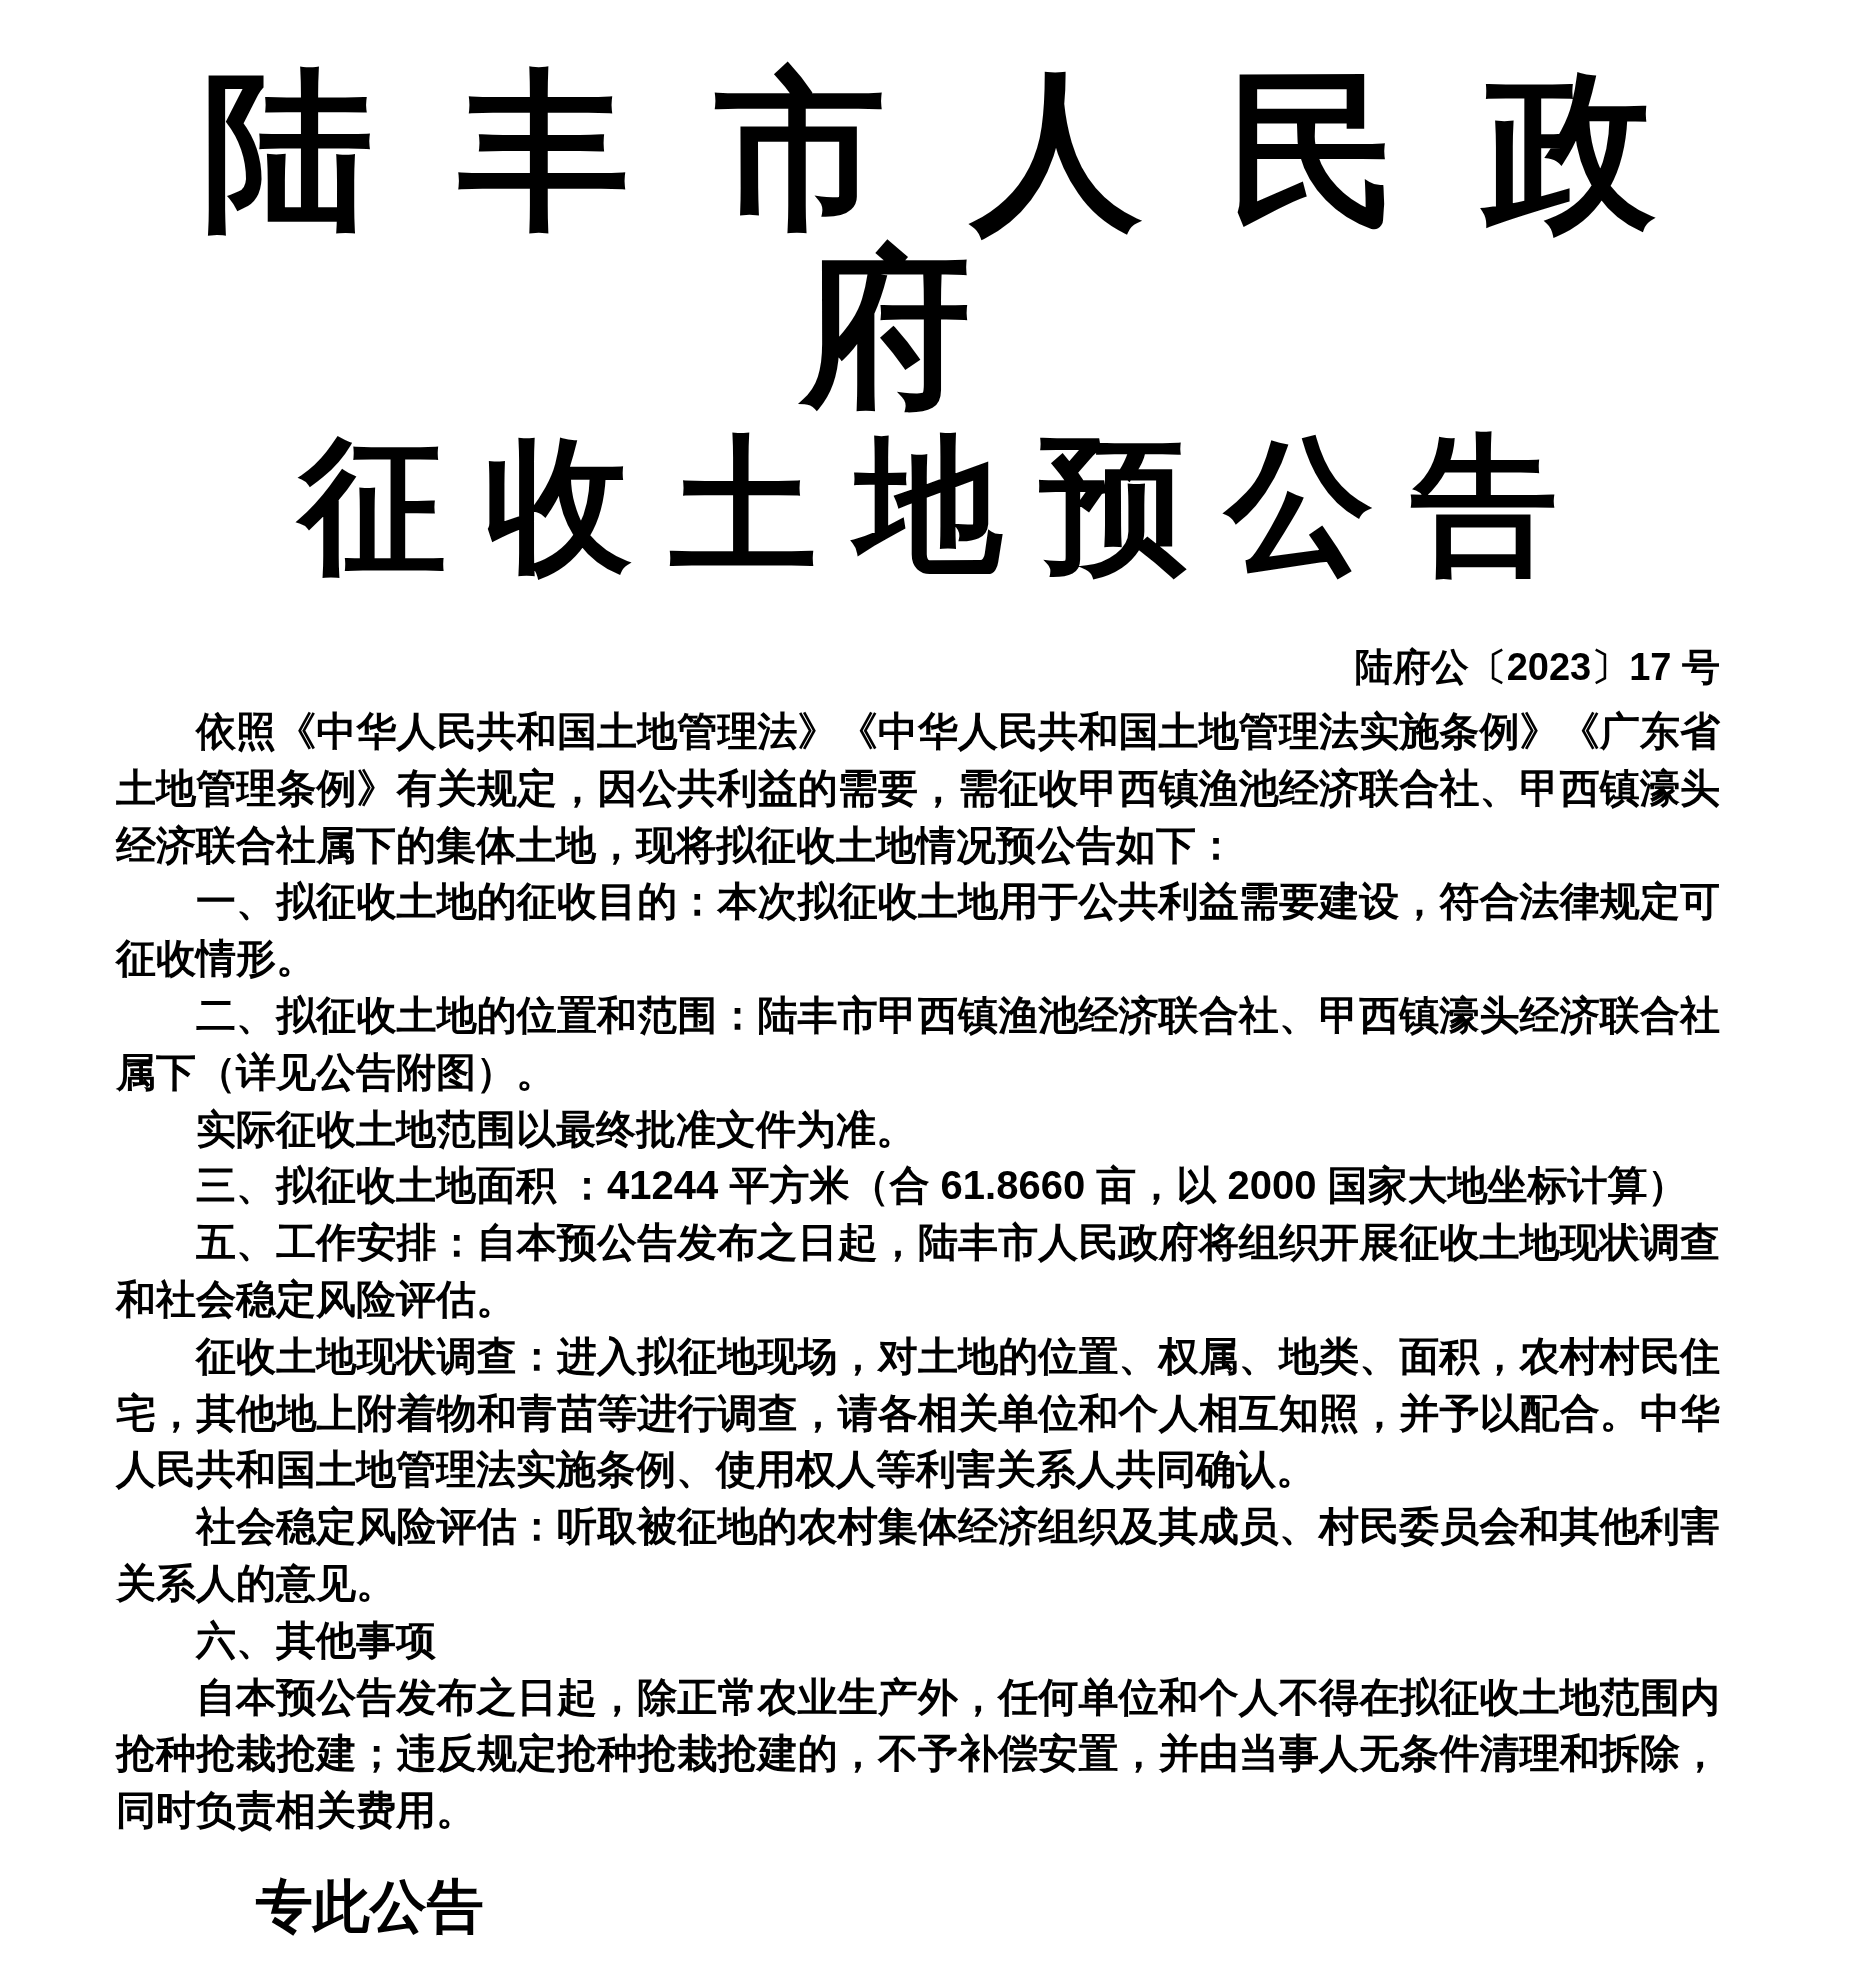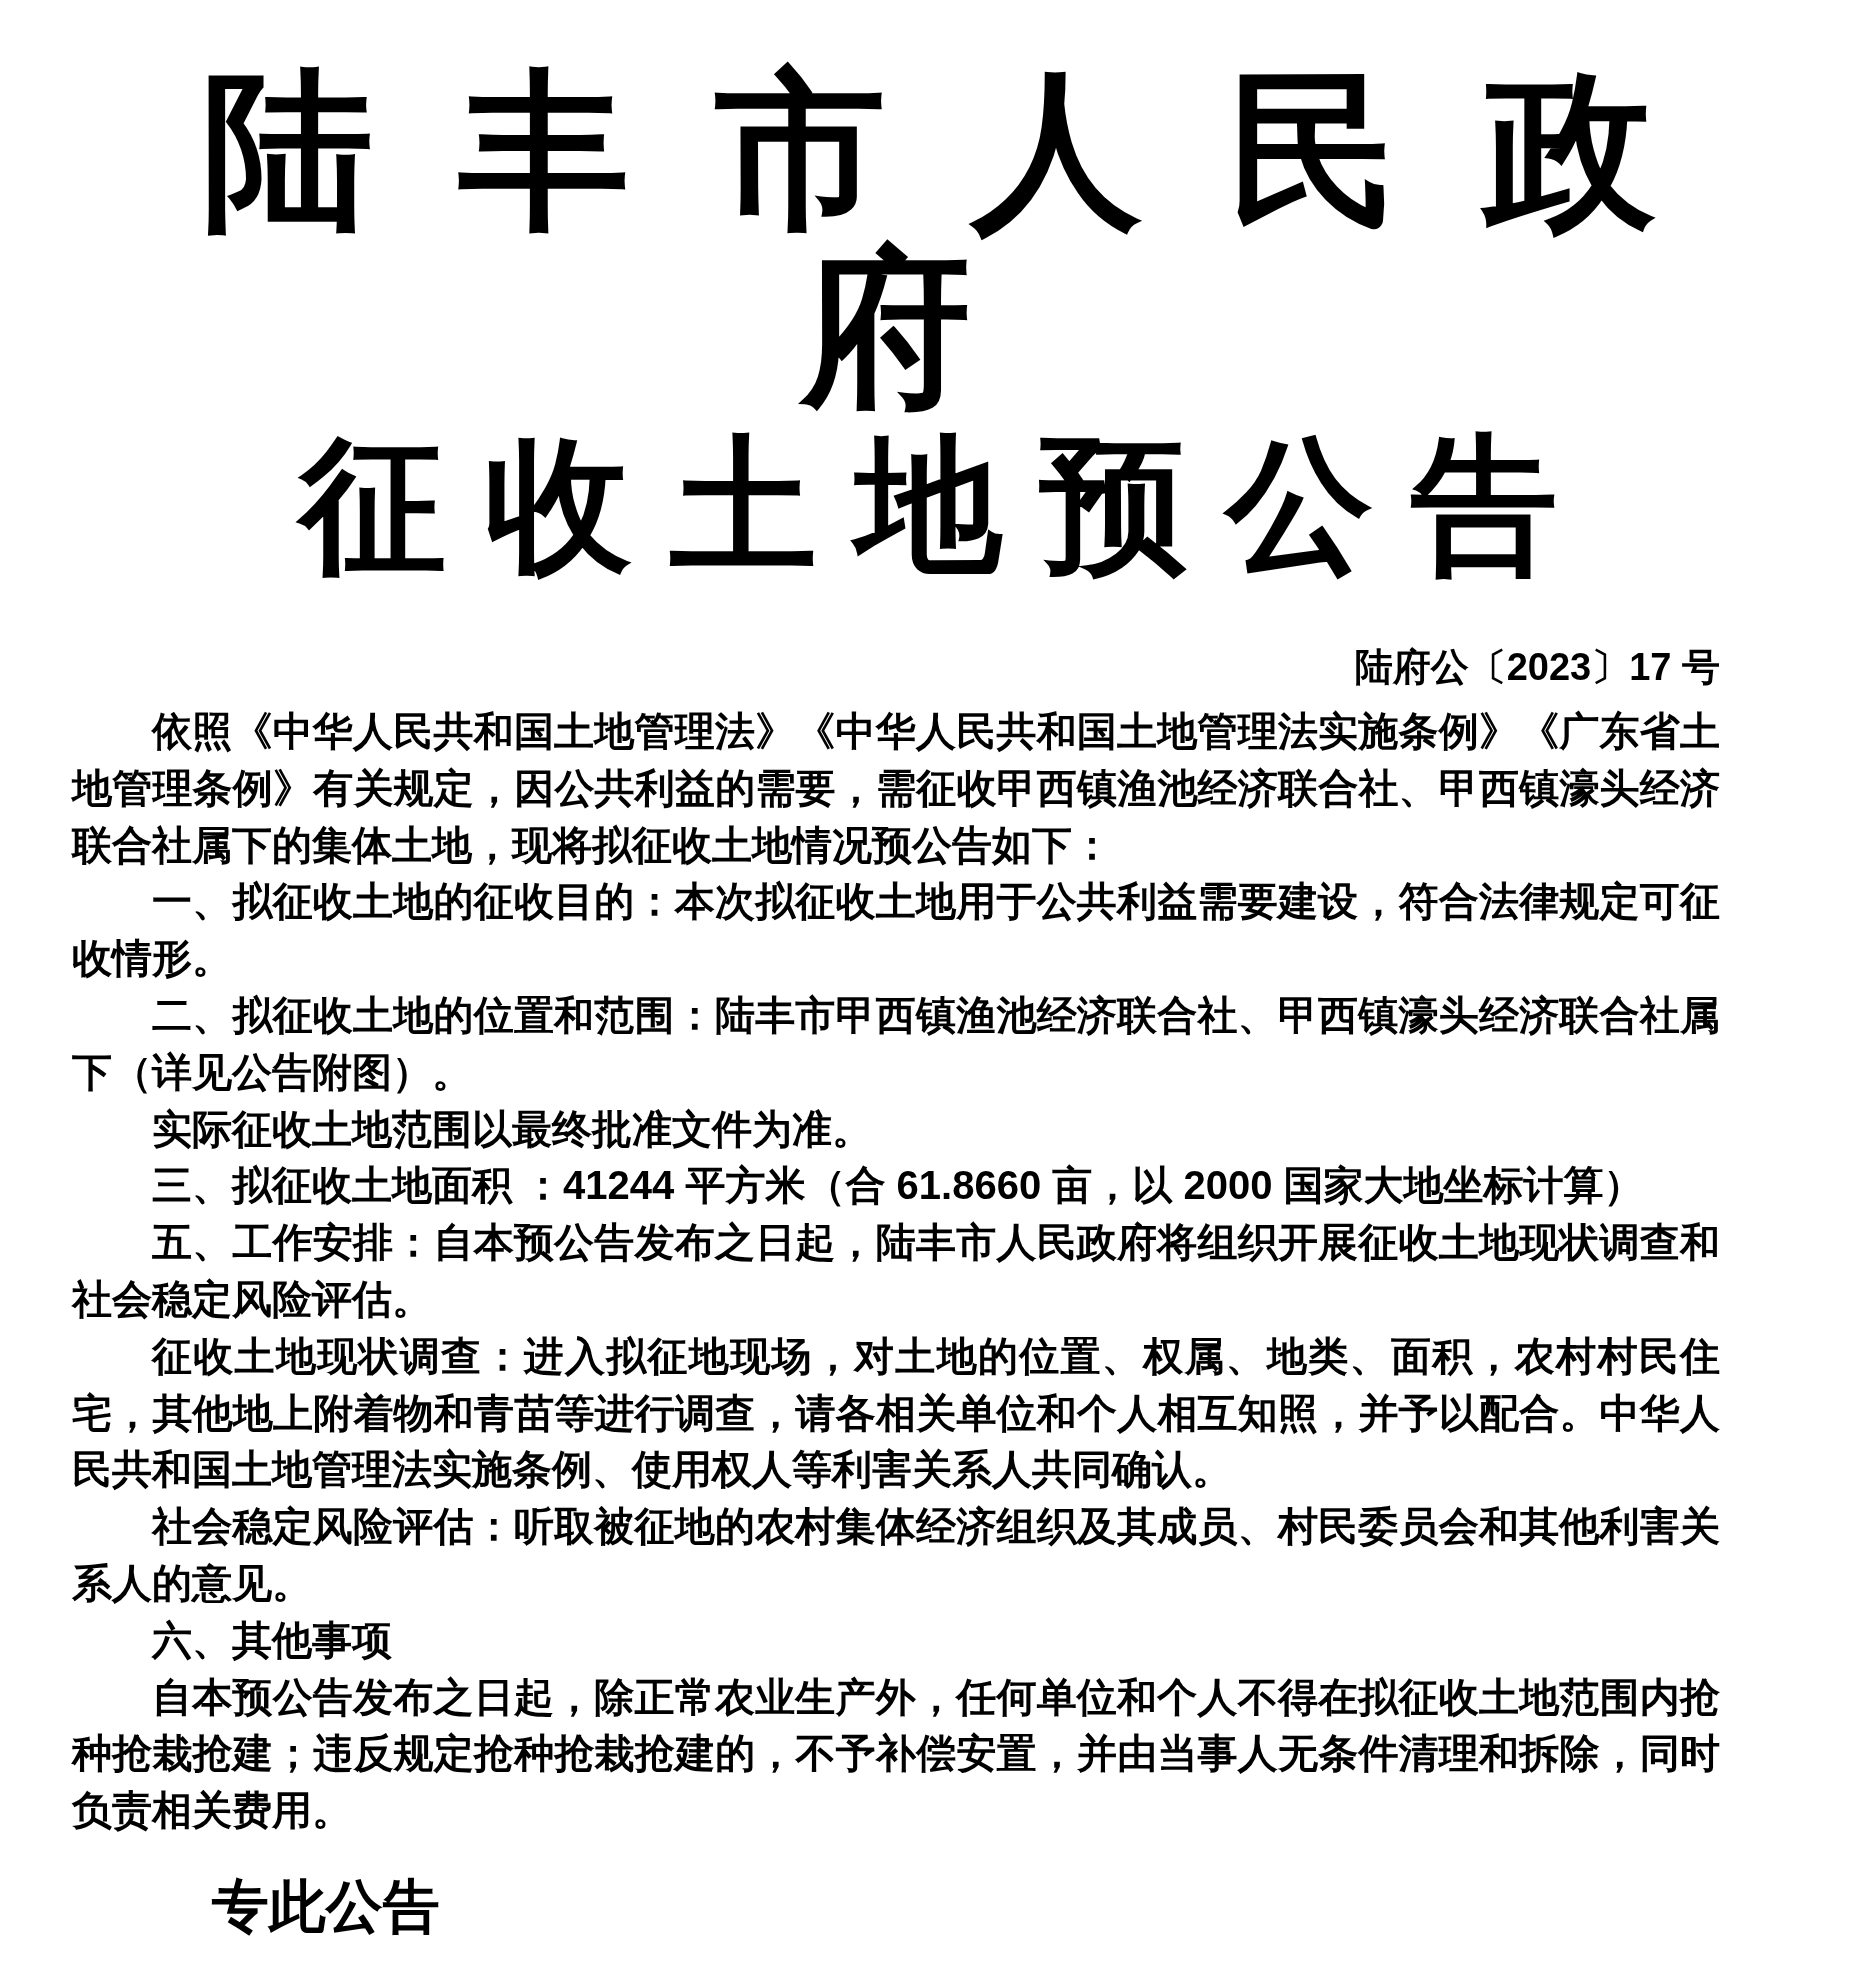--- a/index.html
+++ b/index.html
@@ -31,21 +31,21 @@
     text-align:center;
     margin:10px 0 0 0;
   }
   .doc-number{
     font-size:38px;
     font-weight:600;
     text-align:right;
     padding-right:137px;
     margin-top:58px;
   }
-  .content{padding:10px 137px 0 72px;}
+  .content{padding:10px 137px 0 116px;}
   .para{
     font-size:40px;
     line-height:1.42;
     font-weight:600;
     text-align:justify;
     text-indent:2em;
     margin:0;
   }
   .closing{
     font-size:57px;

